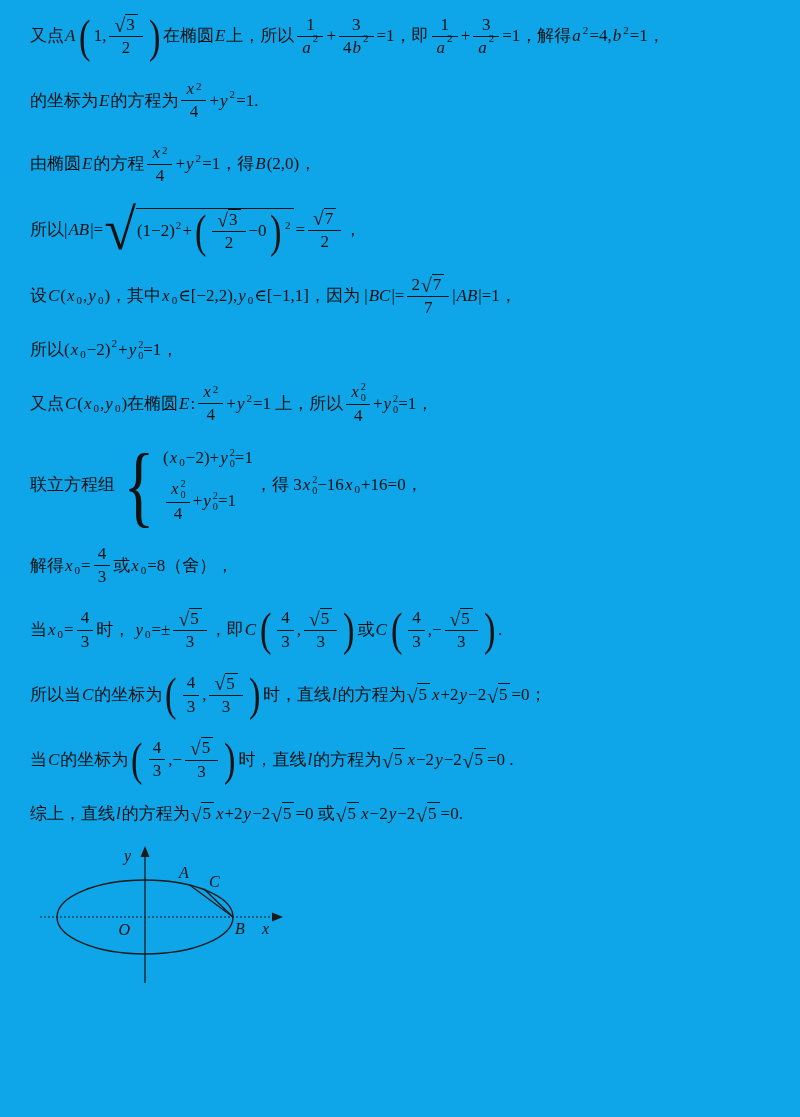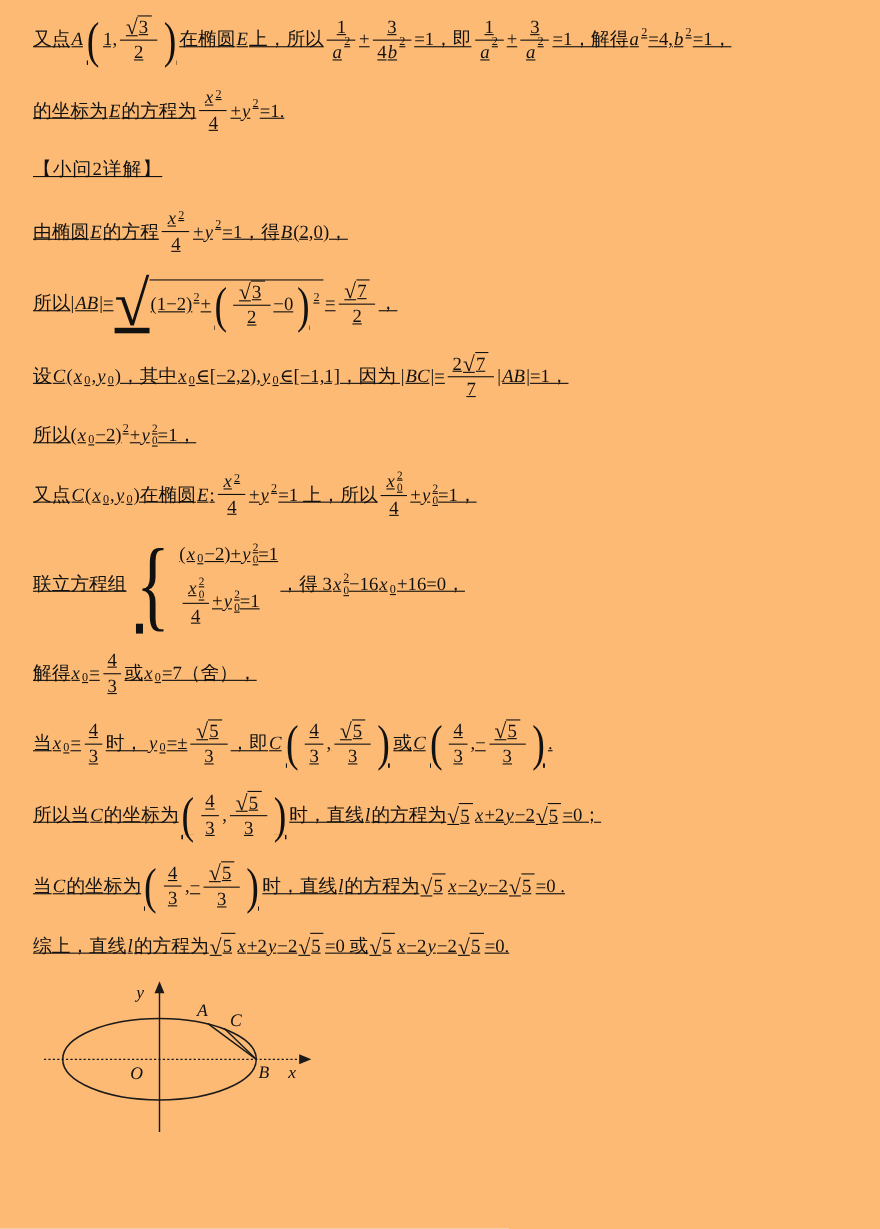--- a/index.html
+++ b/index.html
@@ -1,18 +1,18 @@
 <!DOCTYPE html>
 <html><head>
 <meta charset="utf-8">
 <style>
   html,body{margin:0;padding:0;background:#e8e8e8;}
   body{font-family:"Liberation Serif","DejaVu Serif",serif;color:#111;}
-  .page{width:800px;height:1117px;margin:0 auto;background:#fdba74;box-sizing:border-box;
-        padding:14px 30px 10px 30px;overflow:hidden;position:relative;text-decoration:underline;}
+  .page{width:800px;height:1117px;margin:0 auto;background:#0ea5e9;box-sizing:border-box;
+        padding:14px 30px 10px 30px;overflow:hidden;position:relative;}
   #content{display:block;}
   .mline{display:flex;align-items:center;flex-wrap:nowrap;font-size:17px;line-height:1.3;
          margin-bottom:20px;white-space:pre;}
   .mline.heading{margin-top:4px;margin-bottom:24px;letter-spacing:1px;}
   .m-tx{white-space:pre-wrap;}
   .m-it{font-style:italic;padding:0 1px;}
   .m-sup{font-size:0.65em;position:relative;top:-0.55em;padding:0 1px;}
   .m-sub{font-size:0.65em;position:relative;top:0.38em;padding:0 1px;}
   .m-ss{display:inline-flex;align-items:center;}
   .m-stack{display:inline-flex;flex-direction:column;font-size:0.6em;line-height:1.1;
@@ -37,28 +37,27 @@
   .figure svg text{font-family:"Liberation Serif","DejaVu Serif",serif;font-style:italic;
                    font-size:16px;fill:#111;}
 </style>
 </head>
 <body>
 
 <div class="page">
   <div id="content">
       <div class="mline"><span class="m-tx">又点</span><span class="m-it">A</span><span class="m-bp">(</span><span class="m-tx">1,</span><span class="m-fr"><span class="m-num"><span class="m-sq"><span class="m-rad">√</span><span class="m-sqc"><span class="m-tx">3</span></span></span></span><span class="m-den"><span class="m-tx">2</span></span></span><span class="m-bp">)</span><span class="m-tx">在椭圆</span><span class="m-it">E</span><span class="m-tx">上，所以</span><span class="m-fr"><span class="m-num"><span class="m-tx">1</span></span><span class="m-den"><span class="m-it">a</span><span class="m-sup">2</span></span></span><span class="m-tx">+</span><span class="m-fr"><span class="m-num"><span class="m-tx">3</span></span><span class="m-den"><span class="m-tx">4</span><span class="m-it">b</span><span class="m-sup">2</span></span></span><span class="m-tx">=1，即</span><span class="m-fr"><span class="m-num"><span class="m-tx">1</span></span><span class="m-den"><span class="m-it">a</span><span class="m-sup">2</span></span></span><span class="m-tx">+</span><span class="m-fr"><span class="m-num"><span class="m-tx">3</span></span><span class="m-den"><span class="m-it">a</span><span class="m-sup">2</span></span></span><span class="m-tx">=1，解得</span><span class="m-it">a</span><span class="m-sup">2</span><span class="m-tx">=4,</span><span class="m-it">b</span><span class="m-sup">2</span><span class="m-tx">=1，</span></div>
       <div class="mline"><span class="m-tx">的坐标为</span><span class="m-it">E</span><span class="m-tx">的方程为</span><span class="m-fr"><span class="m-num"><span class="m-it">x</span><span class="m-sup">2</span></span><span class="m-den"><span class="m-tx">4</span></span></span><span class="m-tx">+</span><span class="m-it">y</span><span class="m-sup">2</span><span class="m-tx">=1.</span></div>
-      <div class="mline heading"><span class="m-tx">【小问2详解】</span></div>
       <div class="mline"><span class="m-tx">由椭圆</span><span class="m-it">E</span><span class="m-tx">的方程</span><span class="m-fr"><span class="m-num"><span class="m-it">x</span><span class="m-sup">2</span></span><span class="m-den"><span class="m-tx">4</span></span></span><span class="m-tx">+</span><span class="m-it">y</span><span class="m-sup">2</span><span class="m-tx">=1，得</span><span class="m-it">B</span><span class="m-tx">(2,0)，</span></div>
       <div class="mline"><span class="m-tx">所以</span><span class="m-tx">|</span><span class="m-it">AB</span><span class="m-tx">|=</span><span class="m-sq big"><span class="m-rad">√</span><span class="m-sqc"><span class="m-tx">(1−2)</span><span class="m-sup">2</span><span class="m-tx">+</span><span class="m-bp">(</span><span class="m-fr"><span class="m-num"><span class="m-sq"><span class="m-rad">√</span><span class="m-sqc"><span class="m-tx">3</span></span></span></span><span class="m-den"><span class="m-tx">2</span></span></span><span class="m-tx">−0</span><span class="m-bp">)</span><span class="m-sup">2</span></span></span><span class="m-tx">=</span><span class="m-fr"><span class="m-num"><span class="m-sq"><span class="m-rad">√</span><span class="m-sqc"><span class="m-tx">7</span></span></span></span><span class="m-den"><span class="m-tx">2</span></span></span><span class="m-tx">，</span></div>
       <div class="mline"><span class="m-tx">设</span><span class="m-it">C</span><span class="m-tx">(</span><span class="m-it">x</span><span class="m-sub">0</span><span class="m-tx">,</span><span class="m-it">y</span><span class="m-sub">0</span><span class="m-tx">)，其中</span><span class="m-it">x</span><span class="m-sub">0</span><span class="m-tx">∈[−2,2),</span><span class="m-it">y</span><span class="m-sub">0</span><span class="m-tx">∈[−1,1]，因为 |</span><span class="m-it">BC</span><span class="m-tx">|=</span><span class="m-fr"><span class="m-num"><span class="m-tx">2</span><span class="m-sq"><span class="m-rad">√</span><span class="m-sqc"><span class="m-tx">7</span></span></span></span><span class="m-den"><span class="m-tx">7</span></span></span><span class="m-tx">|</span><span class="m-it">AB</span><span class="m-tx">|=1，</span></div>
       <div class="mline"><span class="m-tx">所以</span><span class="m-tx">(</span><span class="m-it">x</span><span class="m-sub">0</span><span class="m-tx">−2)</span><span class="m-sup">2</span><span class="m-tx">+</span><span class="m-ss"><span class="m-it">y</span><span class="m-stack"><span class="m-sv">2</span><span class="m-sv">0</span></span></span><span class="m-tx">=1，</span></div>
       <div class="mline"><span class="m-tx">又点</span><span class="m-it">C</span><span class="m-tx">(</span><span class="m-it">x</span><span class="m-sub">0</span><span class="m-tx">,</span><span class="m-it">y</span><span class="m-sub">0</span><span class="m-tx">)在椭圆</span><span class="m-it">E</span><span class="m-tx">:</span><span class="m-fr"><span class="m-num"><span class="m-it">x</span><span class="m-sup">2</span></span><span class="m-den"><span class="m-tx">4</span></span></span><span class="m-tx">+</span><span class="m-it">y</span><span class="m-sup">2</span><span class="m-tx">=1 上，所以</span><span class="m-fr"><span class="m-num"><span class="m-ss"><span class="m-it">x</span><span class="m-stack"><span class="m-sv">2</span><span class="m-sv">0</span></span></span></span><span class="m-den"><span class="m-tx">4</span></span></span><span class="m-tx">+</span><span class="m-ss"><span class="m-it">y</span><span class="m-stack"><span class="m-sv">2</span><span class="m-sv">0</span></span></span><span class="m-tx">=1，</span></div>
       <div class="mline"><span class="m-tx">联立方程组</span><span class="m-sys"><span class="m-brace">{</span><span class="m-rows"><span class="m-row"><span class="m-tx">(</span><span class="m-it">x</span><span class="m-sub">0</span><span class="m-tx">−2)+</span><span class="m-ss"><span class="m-it">y</span><span class="m-stack"><span class="m-sv">2</span><span class="m-sv">0</span></span></span><span class="m-tx">=1</span></span><span class="m-row"><span class="m-fr"><span class="m-num"><span class="m-ss"><span class="m-it">x</span><span class="m-stack"><span class="m-sv">2</span><span class="m-sv">0</span></span></span></span><span class="m-den"><span class="m-tx">4</span></span></span><span class="m-tx">+</span><span class="m-ss"><span class="m-it">y</span><span class="m-stack"><span class="m-sv">2</span><span class="m-sv">0</span></span></span><span class="m-tx">=1</span></span></span></span><span class="m-tx">，得 3</span><span class="m-ss"><span class="m-it">x</span><span class="m-stack"><span class="m-sv">2</span><span class="m-sv">0</span></span></span><span class="m-tx">−16</span><span class="m-it">x</span><span class="m-sub">0</span><span class="m-tx">+16=0，</span></div>
-      <div class="mline"><span class="m-tx">解得</span><span class="m-it">x</span><span class="m-sub">0</span><span class="m-tx">=</span><span class="m-fr"><span class="m-num"><span class="m-tx">4</span></span><span class="m-den"><span class="m-tx">3</span></span></span><span class="m-tx">或</span><span class="m-it">x</span><span class="m-sub">0</span><span class="m-tx">=7（舍），</span></div>
+      <div class="mline"><span class="m-tx">解得</span><span class="m-it">x</span><span class="m-sub">0</span><span class="m-tx">=</span><span class="m-fr"><span class="m-num"><span class="m-tx">4</span></span><span class="m-den"><span class="m-tx">3</span></span></span><span class="m-tx">或</span><span class="m-it">x</span><span class="m-sub">0</span><span class="m-tx">=8（舍），</span></div>
       <div class="mline"><span class="m-tx">当</span><span class="m-it">x</span><span class="m-sub">0</span><span class="m-tx">=</span><span class="m-fr"><span class="m-num"><span class="m-tx">4</span></span><span class="m-den"><span class="m-tx">3</span></span></span><span class="m-tx">时， </span><span class="m-it">y</span><span class="m-sub">0</span><span class="m-tx">=±</span><span class="m-fr"><span class="m-num"><span class="m-sq"><span class="m-rad">√</span><span class="m-sqc"><span class="m-tx">5</span></span></span></span><span class="m-den"><span class="m-tx">3</span></span></span><span class="m-tx">，即</span><span class="m-it">C</span><span class="m-bp">(</span><span class="m-fr"><span class="m-num"><span class="m-tx">4</span></span><span class="m-den"><span class="m-tx">3</span></span></span><span class="m-tx">,</span><span class="m-fr"><span class="m-num"><span class="m-sq"><span class="m-rad">√</span><span class="m-sqc"><span class="m-tx">5</span></span></span></span><span class="m-den"><span class="m-tx">3</span></span></span><span class="m-bp">)</span><span class="m-tx">或</span><span class="m-it">C</span><span class="m-bp">(</span><span class="m-fr"><span class="m-num"><span class="m-tx">4</span></span><span class="m-den"><span class="m-tx">3</span></span></span><span class="m-tx">,−</span><span class="m-fr"><span class="m-num"><span class="m-sq"><span class="m-rad">√</span><span class="m-sqc"><span class="m-tx">5</span></span></span></span><span class="m-den"><span class="m-tx">3</span></span></span><span class="m-bp">)</span><span class="m-tx">.</span></div>
       <div class="mline"><span class="m-tx">所以当</span><span class="m-it">C</span><span class="m-tx">的坐标为</span><span class="m-bp">(</span><span class="m-fr"><span class="m-num"><span class="m-tx">4</span></span><span class="m-den"><span class="m-tx">3</span></span></span><span class="m-tx">,</span><span class="m-fr"><span class="m-num"><span class="m-sq"><span class="m-rad">√</span><span class="m-sqc"><span class="m-tx">5</span></span></span></span><span class="m-den"><span class="m-tx">3</span></span></span><span class="m-bp">)</span><span class="m-tx">时，直线</span><span class="m-it">l</span><span class="m-tx">的方程为</span><span class="m-sq"><span class="m-rad">√</span><span class="m-sqc"><span class="m-tx">5</span></span></span><span class="m-it">x</span><span class="m-tx">+2</span><span class="m-it">y</span><span class="m-tx">−2</span><span class="m-sq"><span class="m-rad">√</span><span class="m-sqc"><span class="m-tx">5</span></span></span><span class="m-tx">=0；</span></div>
       <div class="mline"><span class="m-tx">当</span><span class="m-it">C</span><span class="m-tx">的坐标为</span><span class="m-bp">(</span><span class="m-fr"><span class="m-num"><span class="m-tx">4</span></span><span class="m-den"><span class="m-tx">3</span></span></span><span class="m-tx">,−</span><span class="m-fr"><span class="m-num"><span class="m-sq"><span class="m-rad">√</span><span class="m-sqc"><span class="m-tx">5</span></span></span></span><span class="m-den"><span class="m-tx">3</span></span></span><span class="m-bp">)</span><span class="m-tx">时，直线</span><span class="m-it">l</span><span class="m-tx">的方程为</span><span class="m-sq"><span class="m-rad">√</span><span class="m-sqc"><span class="m-tx">5</span></span></span><span class="m-it">x</span><span class="m-tx">−2</span><span class="m-it">y</span><span class="m-tx">−2</span><span class="m-sq"><span class="m-rad">√</span><span class="m-sqc"><span class="m-tx">5</span></span></span><span class="m-tx">=0 .</span></div>
       <div class="mline"><span class="m-tx">综上，直线</span><span class="m-it">l</span><span class="m-tx">的方程为</span><span class="m-sq"><span class="m-rad">√</span><span class="m-sqc"><span class="m-tx">5</span></span></span><span class="m-it">x</span><span class="m-tx">+2</span><span class="m-it">y</span><span class="m-tx">−2</span><span class="m-sq"><span class="m-rad">√</span><span class="m-sqc"><span class="m-tx">5</span></span></span><span class="m-tx">=0 或</span><span class="m-sq"><span class="m-rad">√</span><span class="m-sqc"><span class="m-tx">5</span></span></span><span class="m-it">x</span><span class="m-tx">−2</span><span class="m-it">y</span><span class="m-tx">−2</span><span class="m-sq"><span class="m-rad">√</span><span class="m-sqc"><span class="m-tx">5</span></span></span><span class="m-tx">=0.</span></div>
     </div>
 
   <div class="figure">
     <svg width="260" height="148" viewBox="0 0 260 148">
 
       <line x1="6" y1="72" x2="240" y2="72" stroke="#1a1a1a" stroke-width="1.2" stroke-dasharray="2 2"></line>

